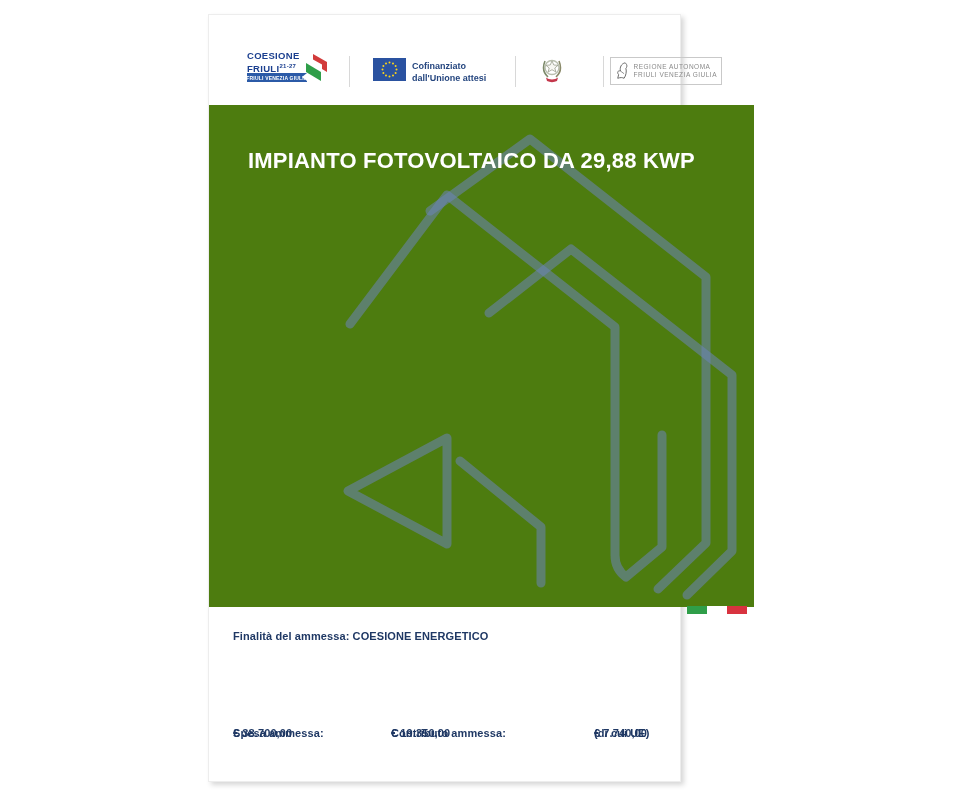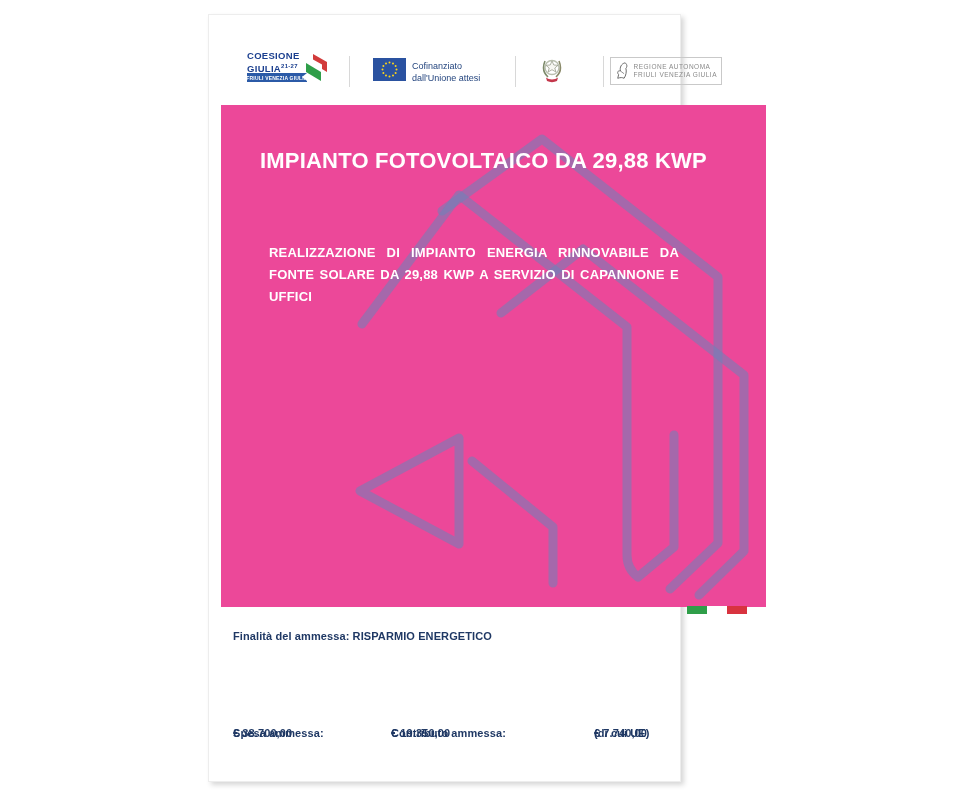--- a/index.html
+++ b/index.html
@@ -22,32 +22,32 @@
   .c-line2 sup { font-size:6px; font-weight:bold; }
   .c-band { position:absolute; left:0; top:22px; width:60px; height:9px; background:#2b5aa7;
             color:#fff; font-size:5px; font-weight:bold; letter-spacing:.2px;
             display:flex; align-items:center; justify-content:center; white-space:nowrap; overflow:hidden;}
   .c-band:after { content:""; position:absolute; right:0; top:0;
             border-top:4.5px solid transparent; border-bottom:4.5px solid transparent;
             border-right:5px solid #ffffff; }
   .c-glyph { position:absolute; right:0; top:1px; }
 
   .eu-flag { position:absolute; left:164px; top:43px; }
-  .eu-text { position:absolute; left:203px; top:45px; font-size:9px; font-weight:normal;
+  .eu-text { position:absolute; left:203px; top:45px; font-size:9px; font-weight:bold;
              color:#25467f; line-height:12px; }
 
   .emblem { position:absolute; left:332px; top:40px; }
 
   .fvg { position:absolute; left:401px; top:42px; width:112px; height:28px;
          border:1px solid #c9c9c9; display:flex; align-items:center; gap:4px; padding:2px 4px; }
   .fvg-text { font-size:6.5px; color:#8a8a8a; letter-spacing:.5px; line-height:8px; white-space:nowrap; }
 
   
   .banner { position:absolute; left:0; top:90px; width:545px; height:502px;
-            background:#ec4899; overflow:hidden;margin-left:12px; }
+            background:#4d7c0f; overflow:hidden; }
   .watermark { position:absolute; left:0; top:0; }
   .banner-title { position:absolute; left:39px; top:43px; width:470px;
             color:#ffffff; font-size:22px; font-weight:bold; letter-spacing:.2px; }
   .banner-desc { position:absolute; left:48px; top:137px; width:410px;
             color:#ffffff; font-size:13px; font-weight:bold; line-height:22px;
             text-align:justify; letter-spacing:.2px; }
   .banner-desc:after { content:""; display:inline-block; width:0; }
 
   
   .it-flag { position:absolute; left:478px; top:591px; width:60px; height:8px; display:flex; }
@@ -67,21 +67,21 @@
 </head>
 <body>
 
 <div class="page">
 
   <div class="header">
 
     <div class="coesione">
       <div class="c-line1">COESIONE</div>
       <div class="c-line2">
-        <span>GIULIA</span><sup>21-27</sup>
+        <span>FRIULI</span><sup>21-27</sup>
       </div>
       <div class="c-band">FRIULI VENEZIA GIULIA</div>
       <svg class="c-glyph" width="26" height="32" viewBox="0 0 26 32">
         <path d="M10 2 L24 10 L24 20 L19 17 L19 12.5 L10 7.5 Z" fill="#d23b3b"></path>
         <path d="M3 11 L18 20 L18 29 L3 20 Z" fill="#2f9e49"></path>
       </svg>
     </div>
 
     <div class="vsep" style="left:140px"></div>
 
@@ -133,32 +133,31 @@
 
   <div class="banner">
     <svg class="watermark" width="545" height="502" viewBox="0 0 545 502" fill="none" stroke="#6b84ba" stroke-opacity="0.55" stroke-width="9" stroke-linejoin="round" stroke-linecap="round">
       <path d="M221 106 L321 34 L497 172 L497 438 L449 484"></path>
       <path d="M280 208 L362 144 L523 270 L523 446 L478 490"></path>
       <path d="M141 219 L238 90 L406 222 L406 450 Q406 464 417 472 L453 442 L453 330"></path>
       <path d="M139 386 L238 333 L238 439 Z"></path>
       <path d="M251 356 L332 422 L332 478"></path>
     </svg>
     <div class="banner-title">IMPIANTO FOTOVOLTAICO DA 29,88 KWP</div>
-    <div class="banner-desc">REALIZZAZIONE DI IMPIANTO ENERGIA RINNOVABILE DA FONTE SOLARE DA 29,88 KWP A SERVIZIO DI CAPANNONE E UFFICI</div>
   </div>
 
   <div class="it-flag">
     <div style="background:#2f9e49"></div>
     <div style="background:#ffffff"></div>
     <div style="background:#d8333f"></div>
   </div>
 
   <div class="detail d1">
     <span>Finalità del ammessa:</span>
-    <span>RISPARMIO ENERGETICO</span>
+    <span>COESIONE ENERGETICO</span>
   </div>
 
 
   <div class="detail d3">
     <span class="seg1">
       <span>Spesa ammessa:</span>
       <span>€ 38.700,00</span>
     </span>
     <span class="seg2">
       <span>Contributo ammessa:</span>

